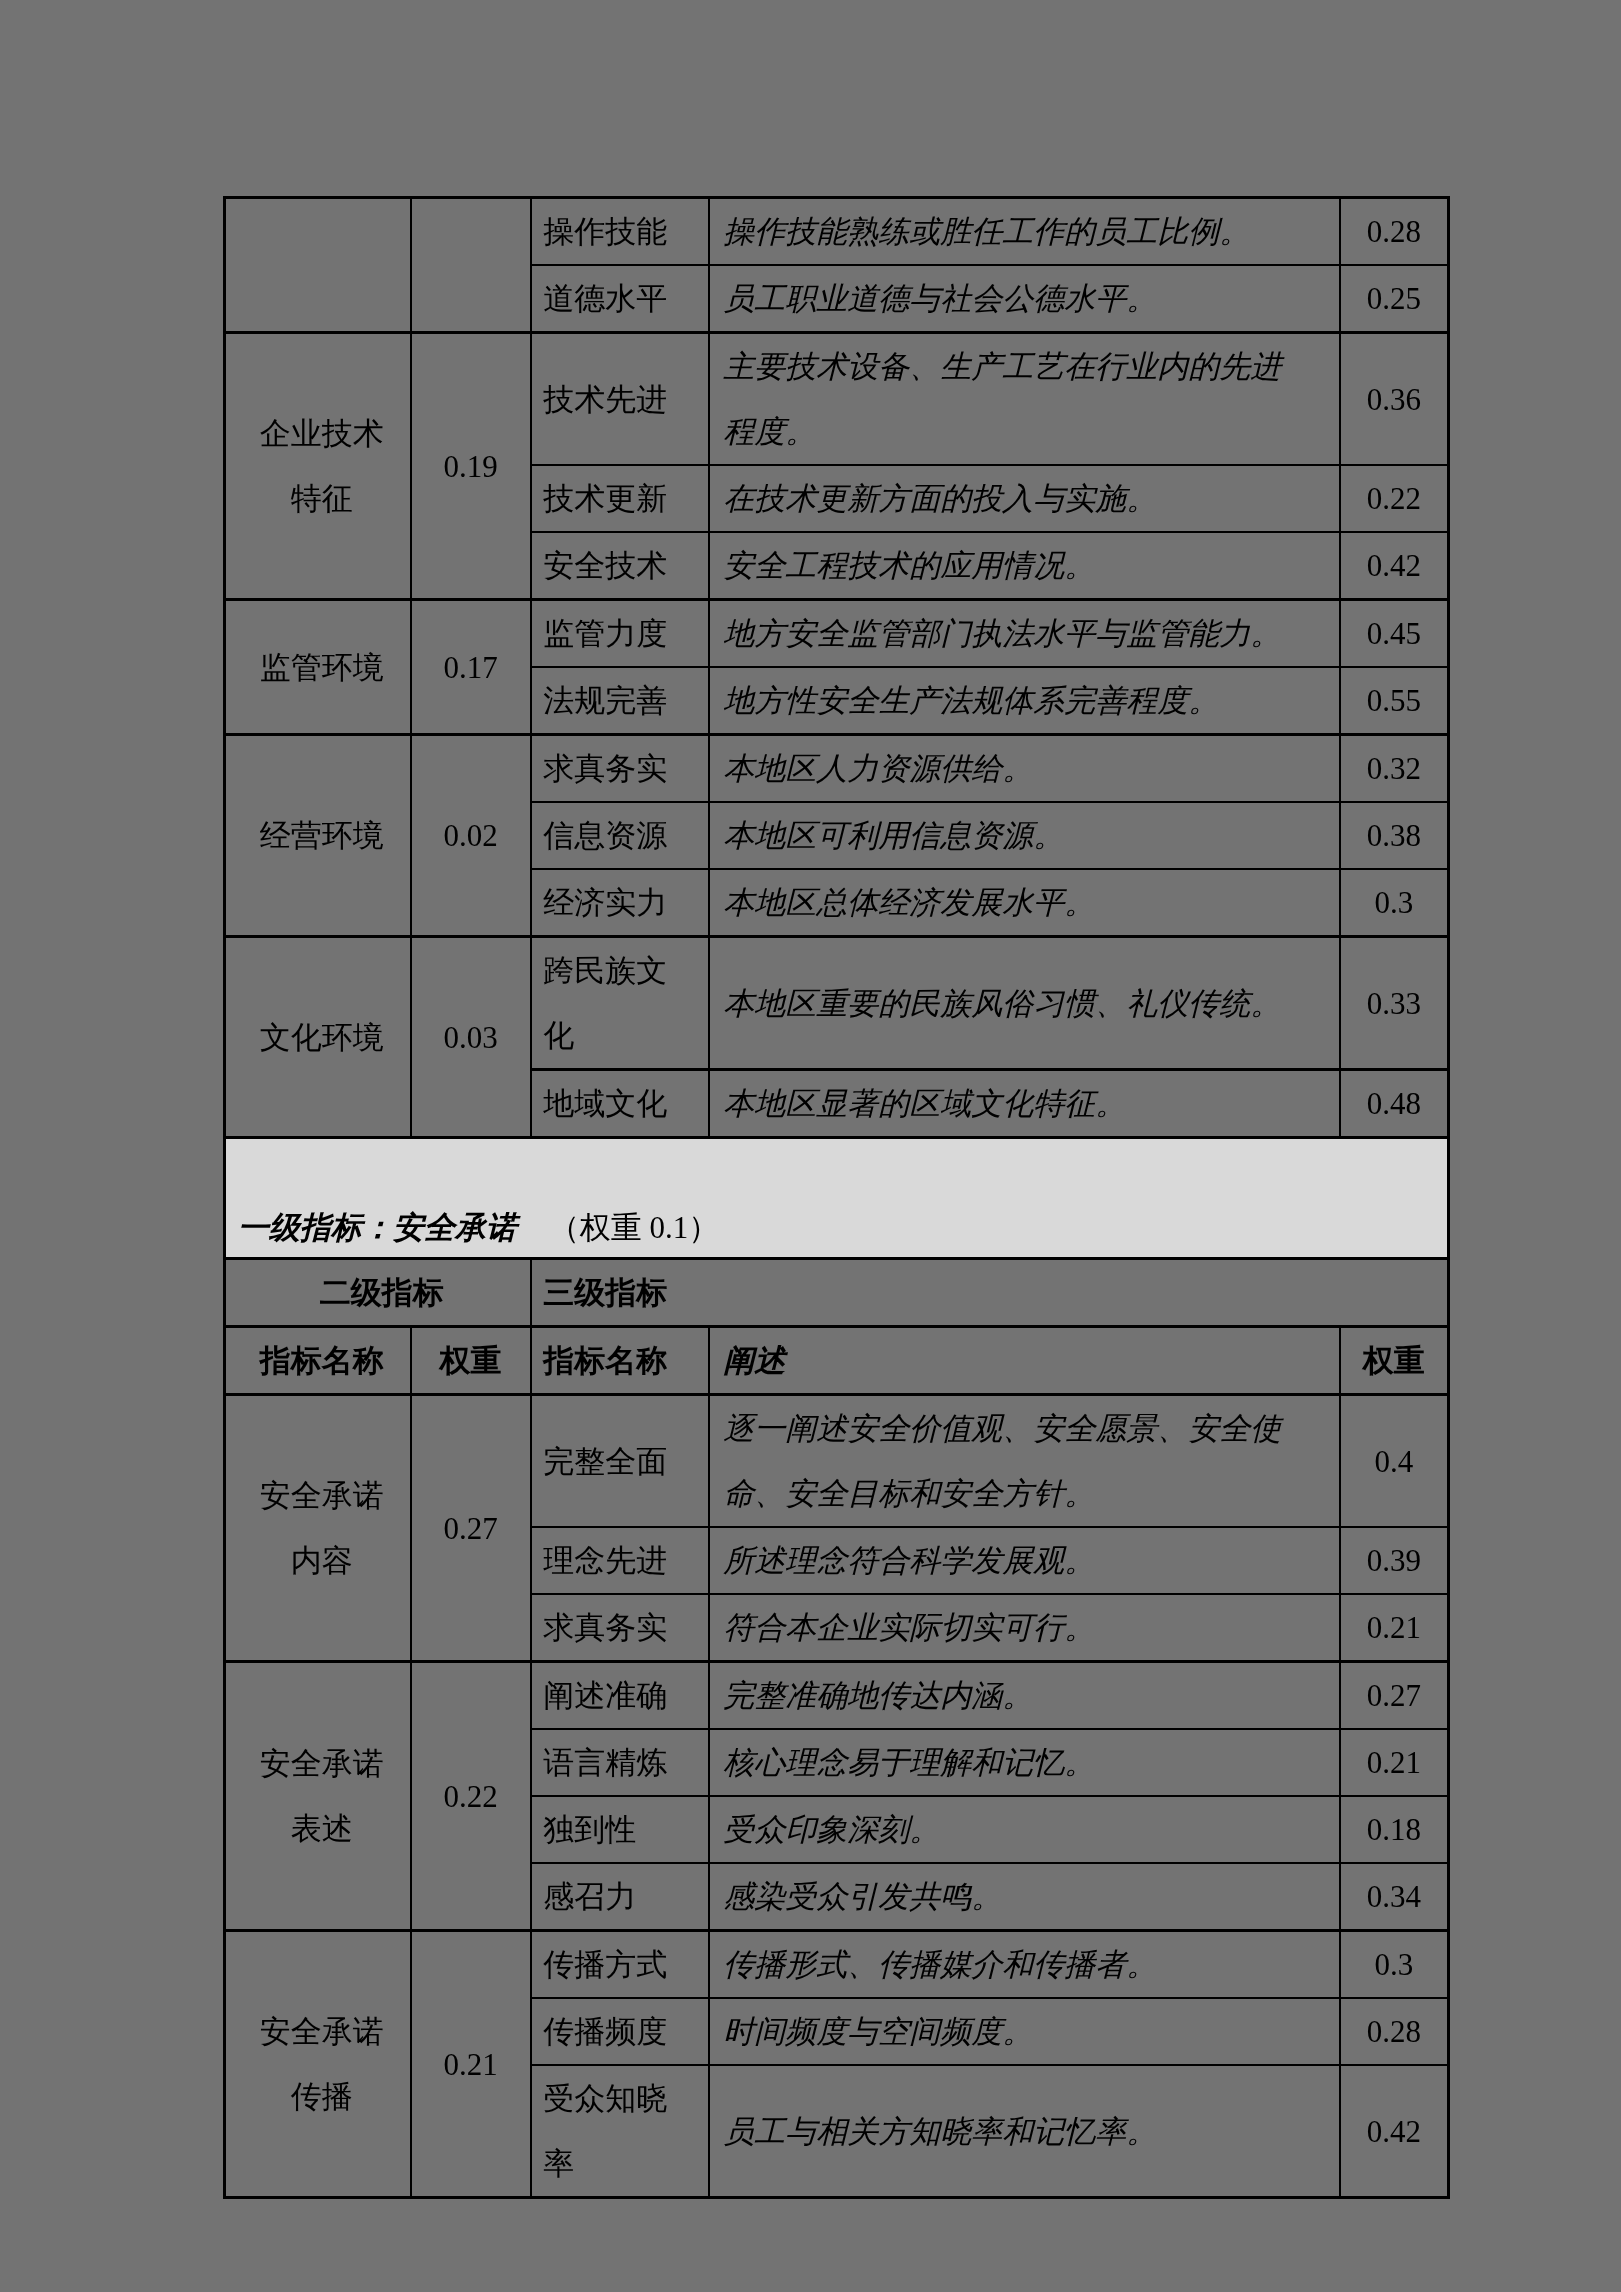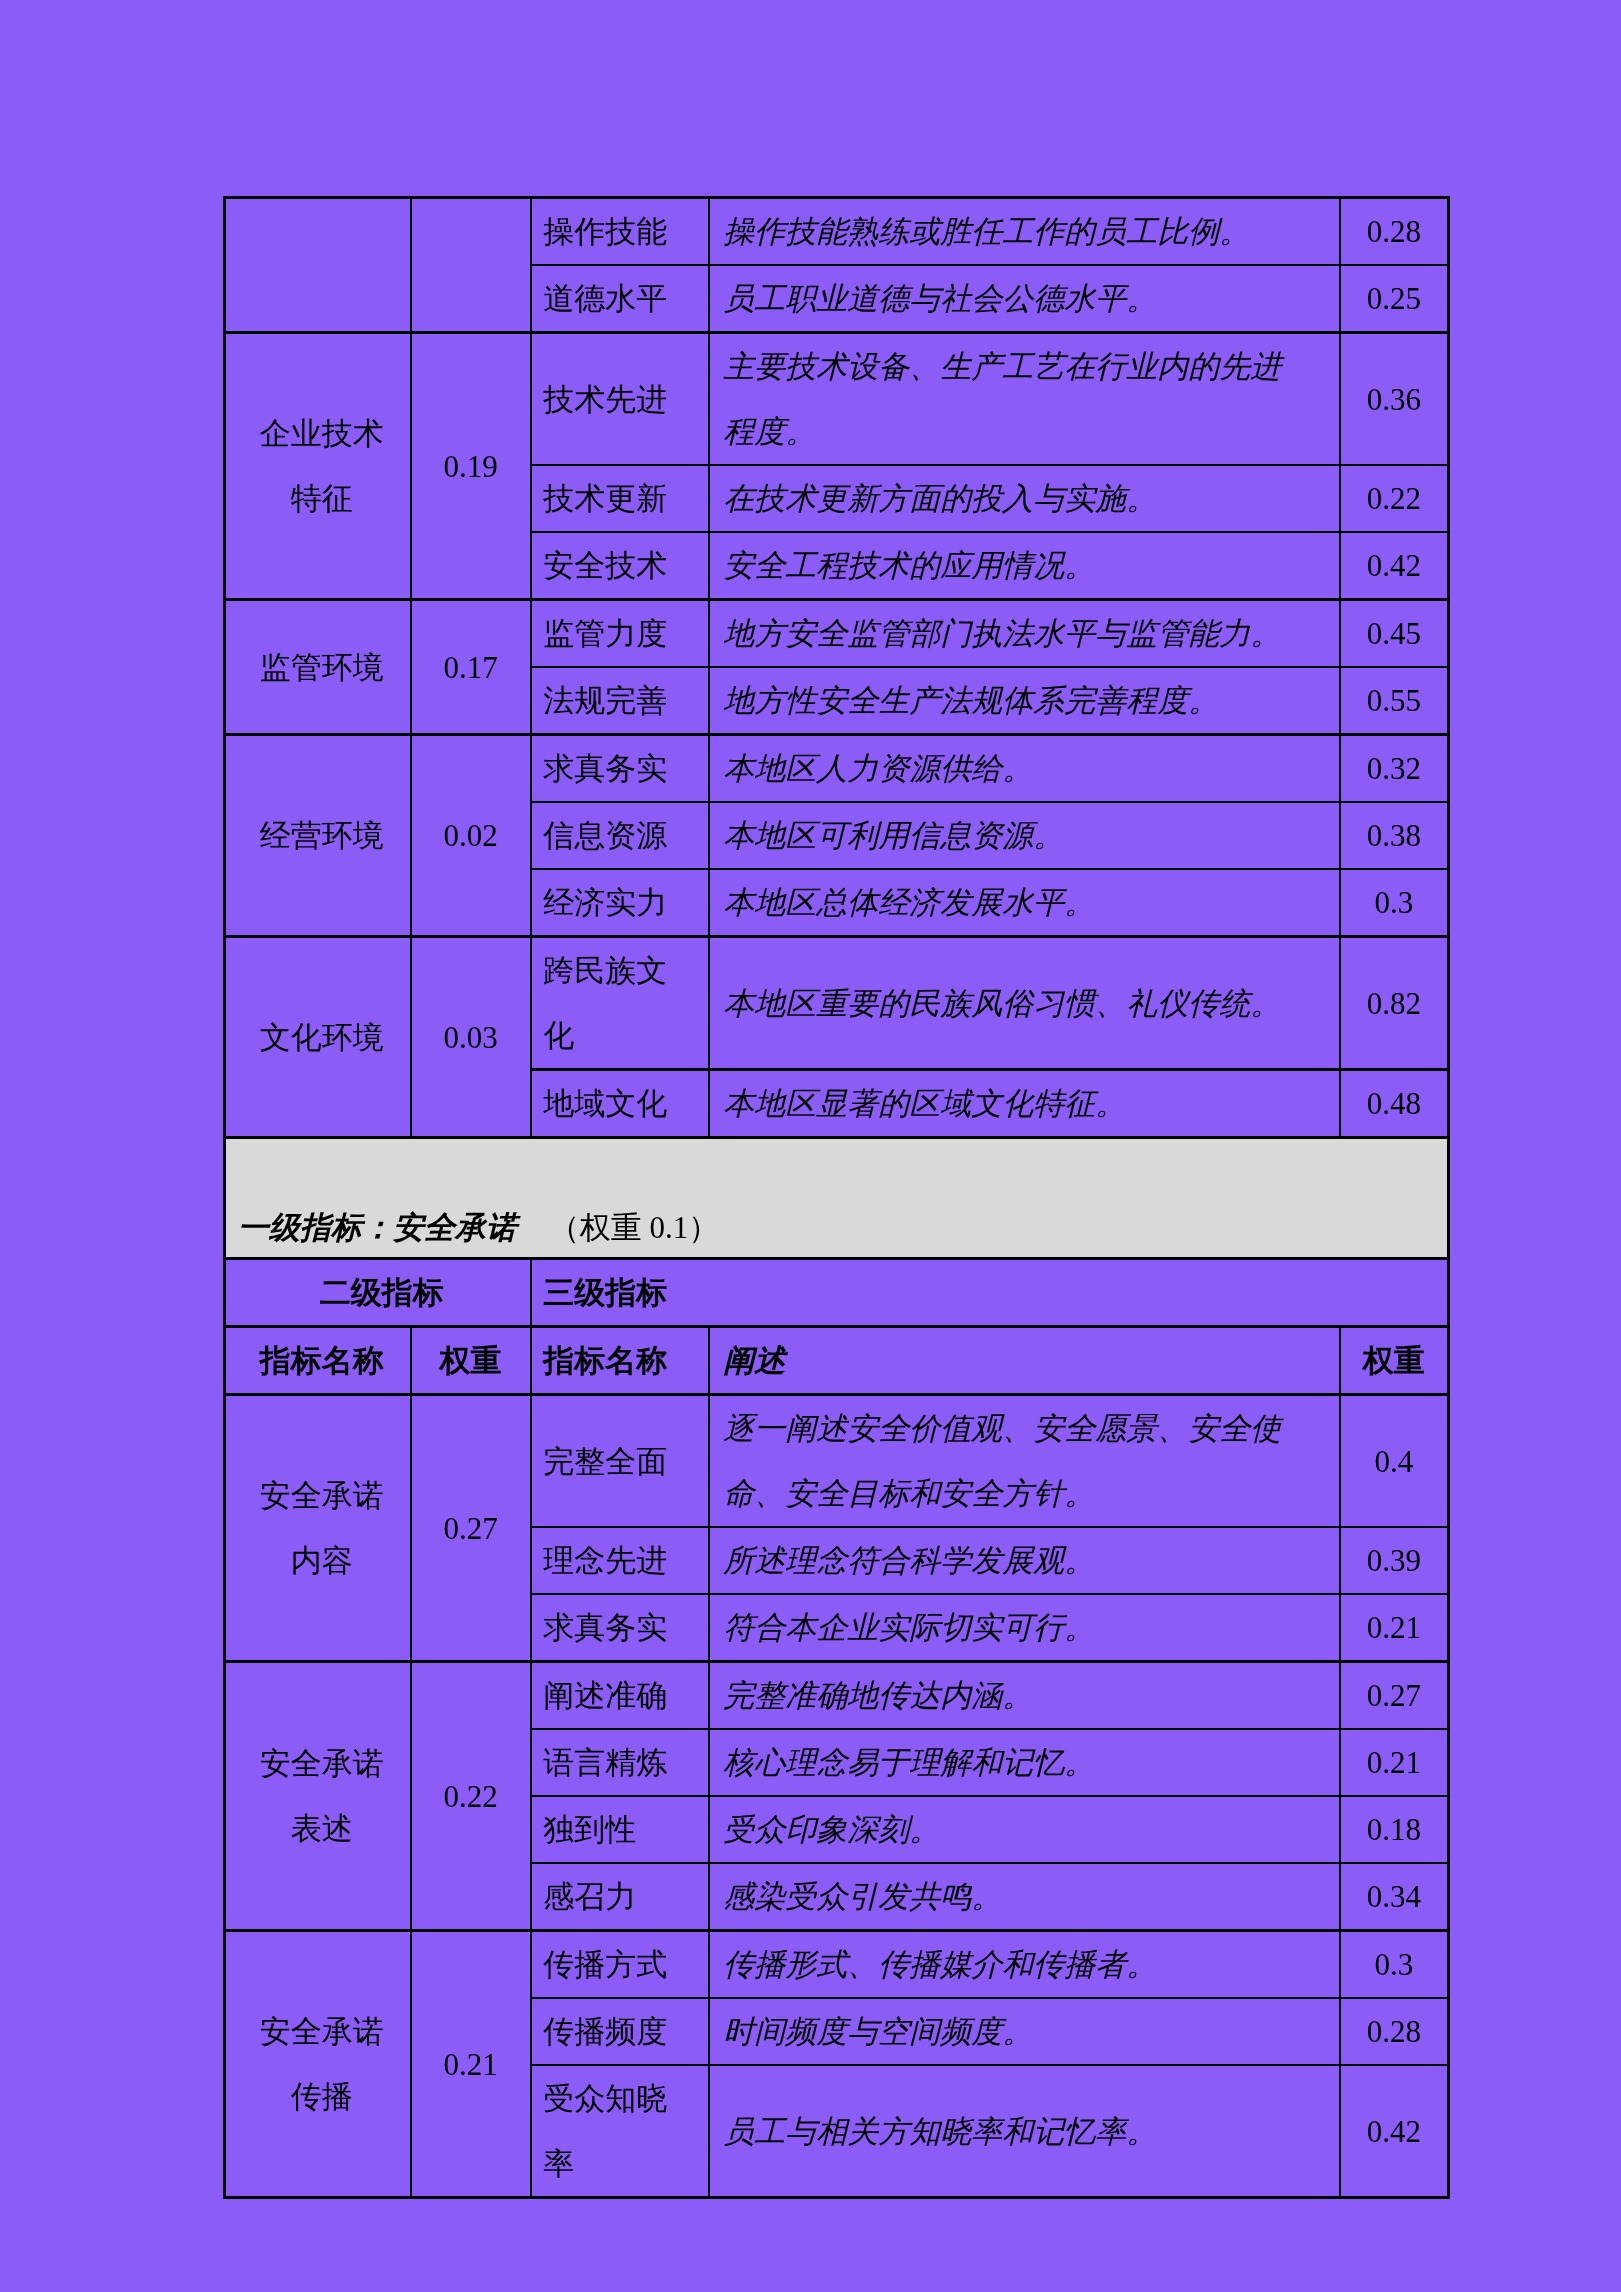--- a/index.html
+++ b/index.html
@@ -1,16 +1,16 @@
 <!DOCTYPE html>
 <html><head>
 <meta charset="utf-8">
 <style>
   html,body{margin:0;padding:0;background:#fff;}
-  .page{position:relative;width:1621px;height:2293px;background:#8b5cf6;overflow:hidden;
+  .page{position:relative;width:1621px;height:2293px;background:#737373;overflow:hidden;
         font-family:"Liberation Serif","DejaVu Serif",serif;color:#000;}
   table.doc{position:absolute;left:223px;top:196px;width:1224px;
             border-collapse:collapse;table-layout:fixed;border:3.9px solid #000;}
   td{border:2.9px solid #000;border-top-width:2px;border-bottom-width:2px;
      vertical-align:middle;font-size:31px;line-height:65px;color:#000;
      white-space:pre-line;overflow:hidden;padding:0;}
   tr.g > td{border-top-width:3.9px;}
   td.cA{text-align:center;padding:0 5.9px 0 13.7px;}
   td.cB{text-align:center;margin-left:8px;}
   td.cC{text-align:left;padding:0 5.9px 0 11.8px;}
@@ -98,21 +98,21 @@
       <td class="cD">本地区总体经济发展水平。</td>
       <td class="cE">0.3</td>
     </tr>
 
     <tr class="g" style="height:129px">
       <td class="cA" rowspan="2">文化环境</td>
       <td class="cB" rowspan="2">0.03</td>
       <td class="cC">跨民族文
 化</td>
       <td class="cD">本地区重要的民族风俗习惯、礼仪传统。</td>
-      <td class="cE">0.82</td>
+      <td class="cE">0.33</td>
     </tr>
     <tr class="g" style="height:65px">
       <td class="cC">地域文化</td>
       <td class="cD">本地区显著的区域文化特征。</td>
       <td class="cE">0.48</td>
     </tr>
 
     <tr class="g" style="height:61px">
       <td class="band" colspan="5">
         <span class="t">一级指标：安全承诺</span><span class="n">（权重 0.1）</span>

